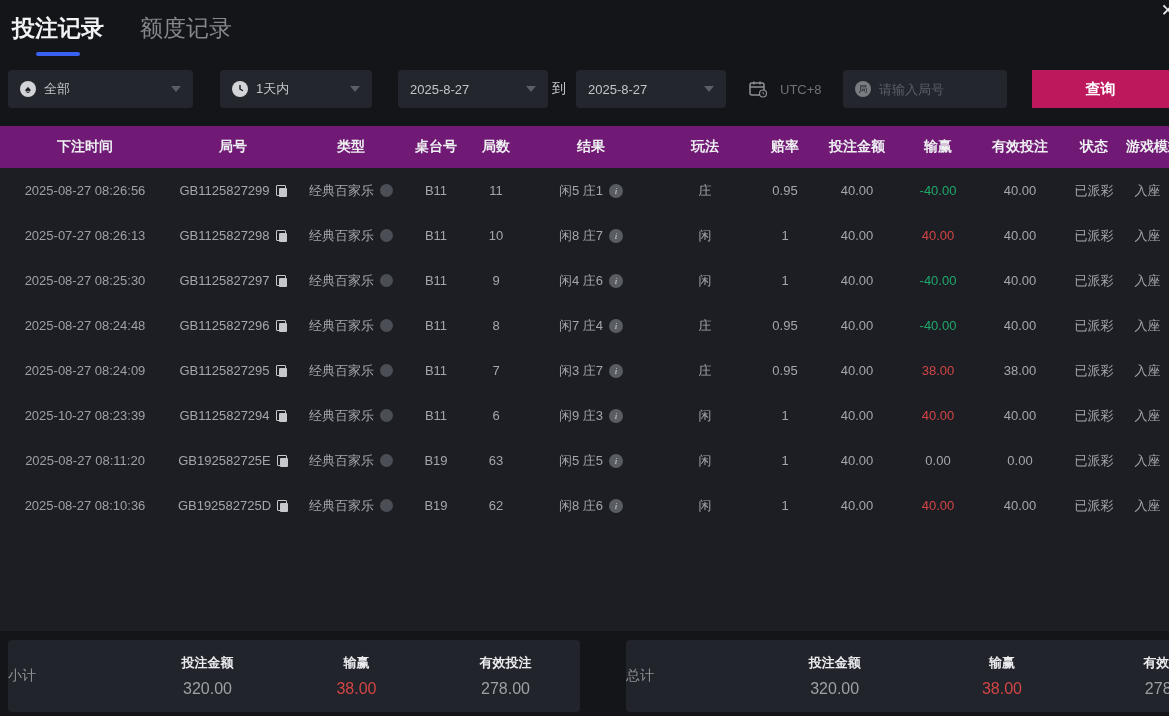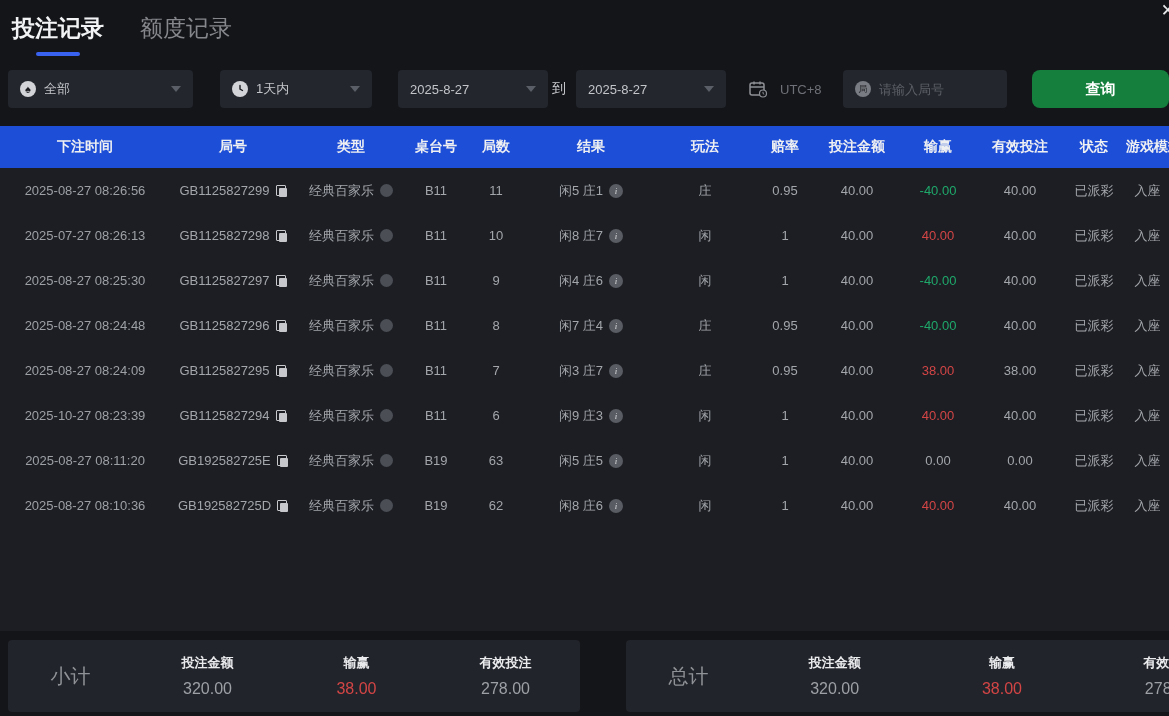--- a/index.html
+++ b/index.html
@@ -35,49 +35,49 @@
   .to-label { position:absolute; top:70px; left:552px; height:38px; display:flex; align-items:center;
               font-size:14px; color:#caccd0; }
   .utc-wrap { position:absolute; top:70px; left:748px; height:38px; display:flex; align-items:center;
               color:#6e7177; font-size:13px; gap:12px; }
   #f-roundinput { left:843px; width:164px; }
   #f-roundinput .round-badge { width:16px; height:16px; border-radius:50%; background:#797c82; color:#26282d;
                font-size:9px; display:inline-flex; align-items:center; justify-content:center; margin-right:8px; flex:0 0 auto; }
   #f-roundinput input { background:transparent; border:none; outline:none; width:100%;
                font-size:13px; color:#5eead4; font-family:inherit; }
   #f-roundinput input::placeholder { color:#5c5f66; }
-  .search-btn { position:absolute; top:70px; left:1032px; width:137px; height:38px; background:#15803d;
-                border:none; border-radius:8px; color:#ffffff; font-size:15px; font-weight:bold;
+  .search-btn { position:absolute; top:70px; left:1032px; width:137px; height:38px; background:#be185d;
+                border:none; border-radius:0; color:#ffffff; font-size:15px; font-weight:bold;
                 cursor:pointer; font-family:inherit; }
 
   
   .table-wrap { position:absolute; top:126px; left:0; width:1169px; height:505px; background:#1c1e24; }
   .thead, .trow { display:grid; grid-template-columns:170px 126px 110px 60px 60px 130px 98px 62px 82px 80px 84px 64px 43px; align-items:center; }
-  .thead { height:42px; background:#1d4ed8; color:#eff0f2; font-weight:bold; font-size:14px; }
+  .thead { height:42px; background:#701a75; color:#eff0f2; font-weight:bold; font-size:14px; }
   .th, .td { text-align:center; white-space:nowrap; overflow:hidden; }
   .trow { height:45px; font-size:13px; color:#a3a6ab; }
   .td.c-time { color:#9da0a5; }
   .cell-flex { display:flex; align-items:center; justify-content:center; gap:6px; }
 
   .copy-ic { position:relative; width:11px; height:12px; display:inline-block; flex:0 0 auto; cursor:pointer; }
   .copy-ic::before { content:""; position:absolute; left:0; top:0; width:8px; height:9px;
                      border:1px solid #c7c8cb; border-radius:1px; }
   .copy-ic::after { content:""; position:absolute; left:3px; top:3px; width:8px; height:9px;
                     background:#c7c8cb; border-radius:1px; }
   .type-badge { width:13px; height:13px; border-radius:50%; background:#4b4e55; display:inline-block; flex:0 0 auto; }
   .info-ic { width:14px; height:14px; border-radius:50%; background:#595c62; color:#d8d9db; font-size:9px;
              font-style:italic; display:inline-flex; align-items:center; justify-content:center;
              flex:0 0 auto; cursor:pointer; font-family:"Liberation Serif",serif; }
 
   
   .summary-panel { position:absolute; top:640px; height:72px; background:#22242b; border-radius:4px;
                    display:grid; grid-template-columns:125px 1fr 1fr 1fr; align-items:center; }
   #panel-subtotal { left:8px; width:572px; }
   #panel-total { left:626px; width:627px; }
-  .sum-label { text-align:center; font-size:20px; color:#8f9296;font-family:Liberation Mono, monospace; }
+  .sum-label { font-size:14px; color:#8f9296;font-family:Liberation Mono, monospace; }
   .stat { text-align:center; }
   .stat .s-label { font-size:13px; font-weight:bold; color:#e9eaec; }
   .stat .s-value { font-size:16px; color:#9da0a5; margin-top:8px; }
   .stat .s-value.red { color:#d34545; }
 
   .cal-ic svg { display:block; }
 </style>
 </head>
 <body>
 

